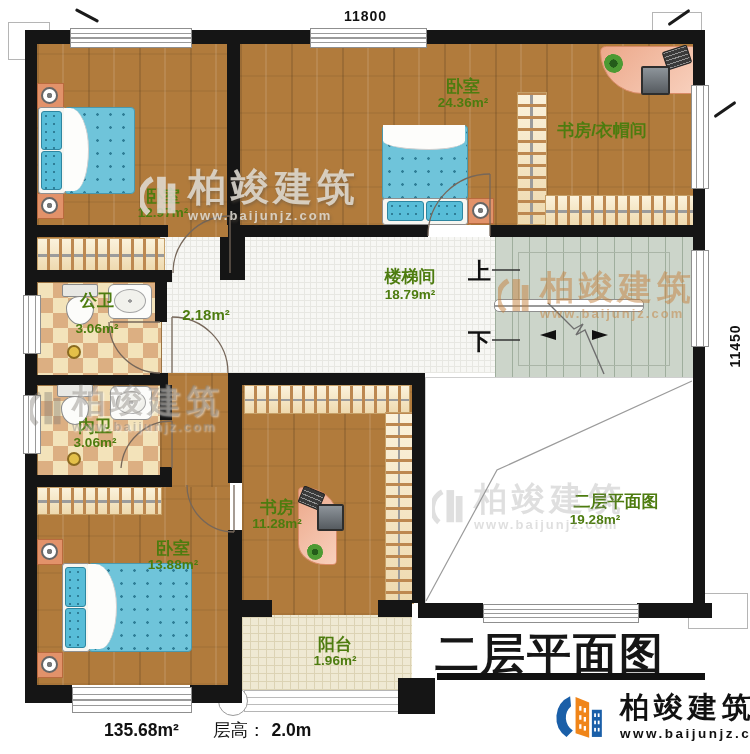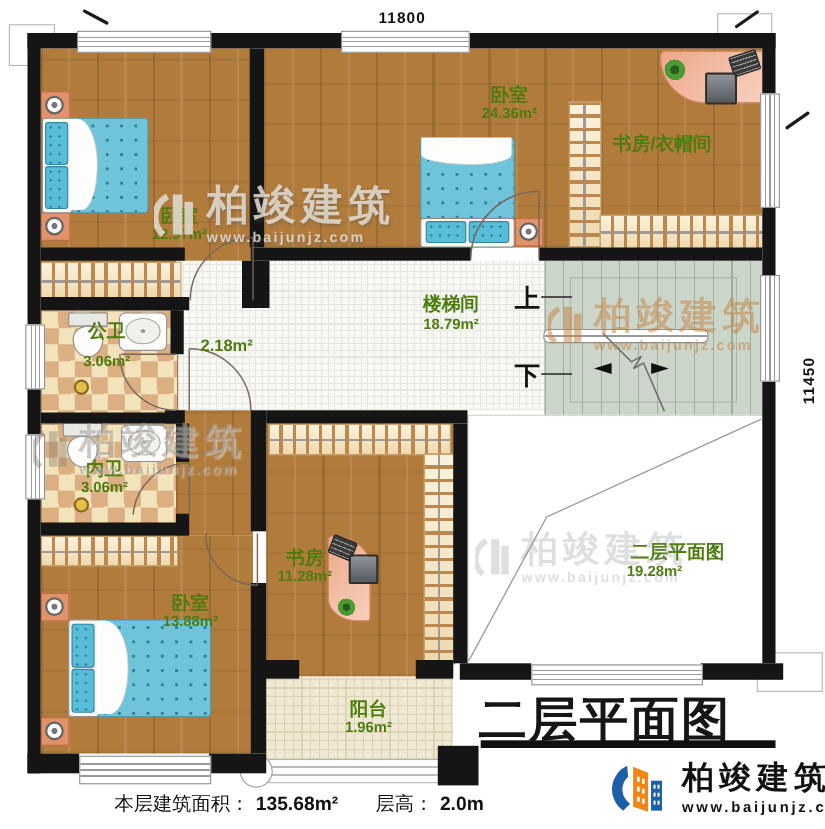--- a/index.html
+++ b/index.html
@@ -348,21 +348,20 @@
     <div>
       <div class="wm-brand" style="font-size:33px;">柏竣建筑</div>
       <div class="wm-url">www.baijunjz.com</div>
     </div>
   </div>
 
   <div class="title-cn" style="left:435px;top:625px;">二层平面图</div>
   <div class="title-rule" style="left:437px;top:673px;width:268px;height:7px;"></div>
 
   <div class="footer" style="left:104px;top:718px;">
-    <span>本层建筑面积：</span>
       <b>135.68m²</b>
     <span style="width:22px;"></span>
     <span>层高：</span>
       <b>2.0m</b>
   </div>
 
   <div class="logo" style="left:552px;top:688px;">
     <svg width="58" height="58" viewBox="0 0 64 64">
       <path d="M16 54 A26 26 0 0 1 20 9 L21 20 A17 17 0 0 0 23 47 Z" fill="#1a5fa8"></path>
       <polygon points="26,10 41,16 41,55 26,50" fill="#f08519"></polygon>

